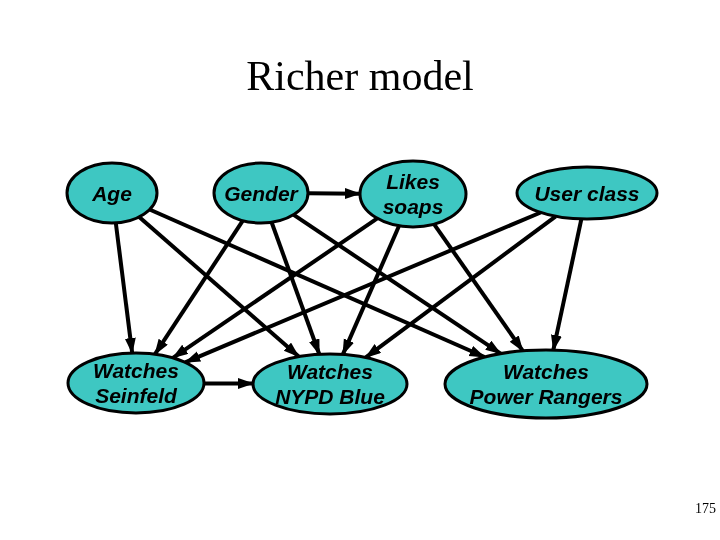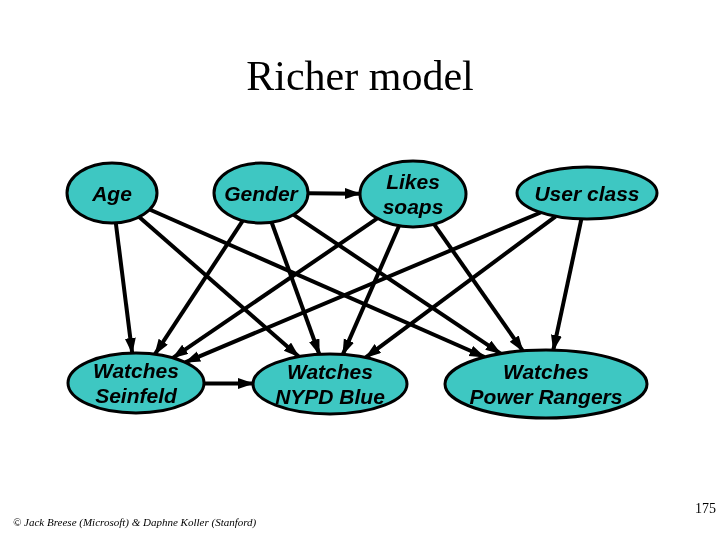--- a/index.html
+++ b/index.html
@@ -112,17 +112,16 @@
           <ellipse cx="330" cy="384" rx="77" ry="30" fill="#3ec7c2" stroke="#000000" stroke-width="3"></ellipse>
           <text class="node-label" text-anchor="middle"><tspan x="330" y="379.0">Watches</tspan><tspan x="330" y="404.0">NYPD Blue</tspan></text>
         </g>
         <g>
           <ellipse cx="546" cy="384" rx="101" ry="34" fill="#3ec7c2" stroke="#000000" stroke-width="3"></ellipse>
           <text class="node-label" text-anchor="middle"><tspan x="546" y="379.0">Watches</tspan><tspan x="546" y="404.0">Power Rangers</tspan></text>
         </g>
       </g>
   </svg>
 
-  <div class="footer-credit">© Jack Breese (Microsoft) &amp; Daphne Koller (Stanford)</div>
 
   <div class="page-number">175</div>
 
 </div>
 
 </body></html>

